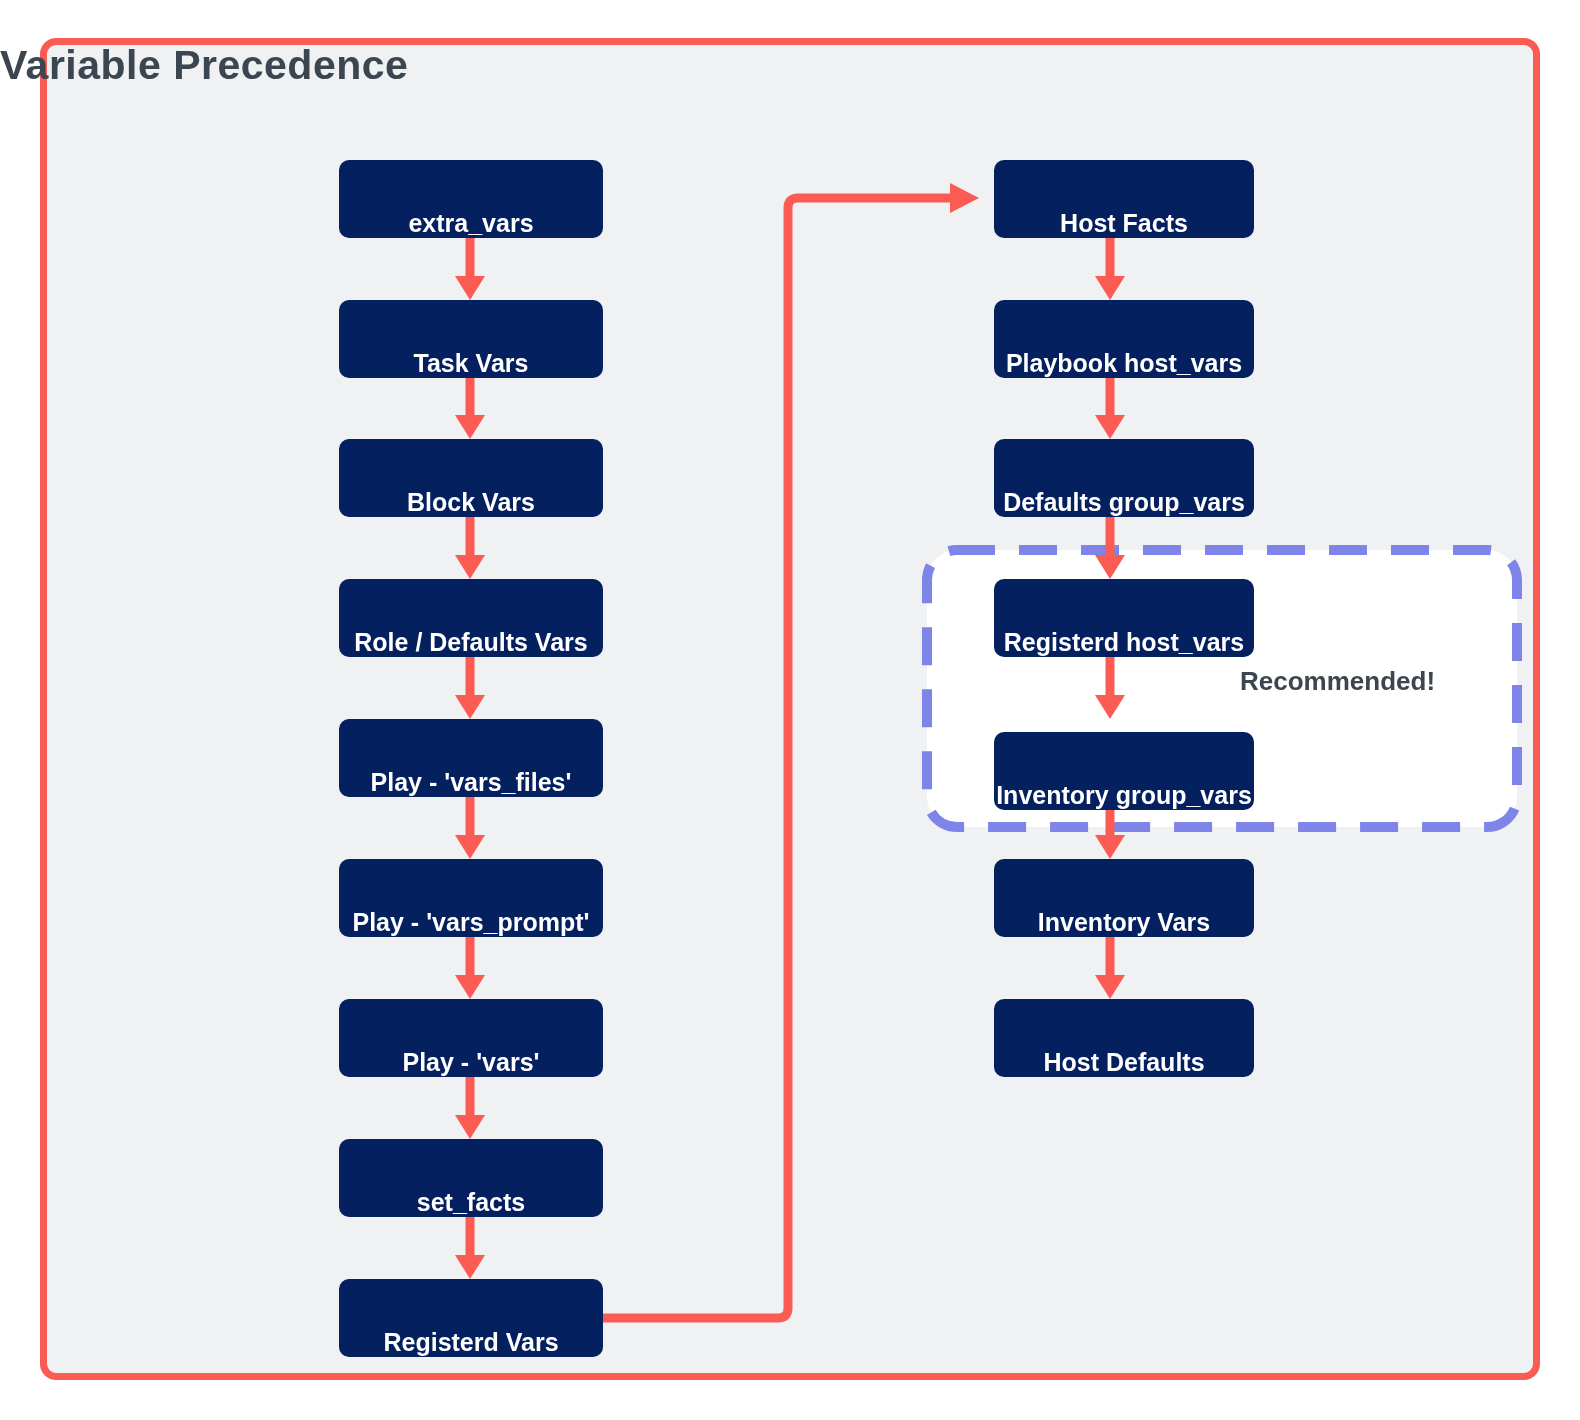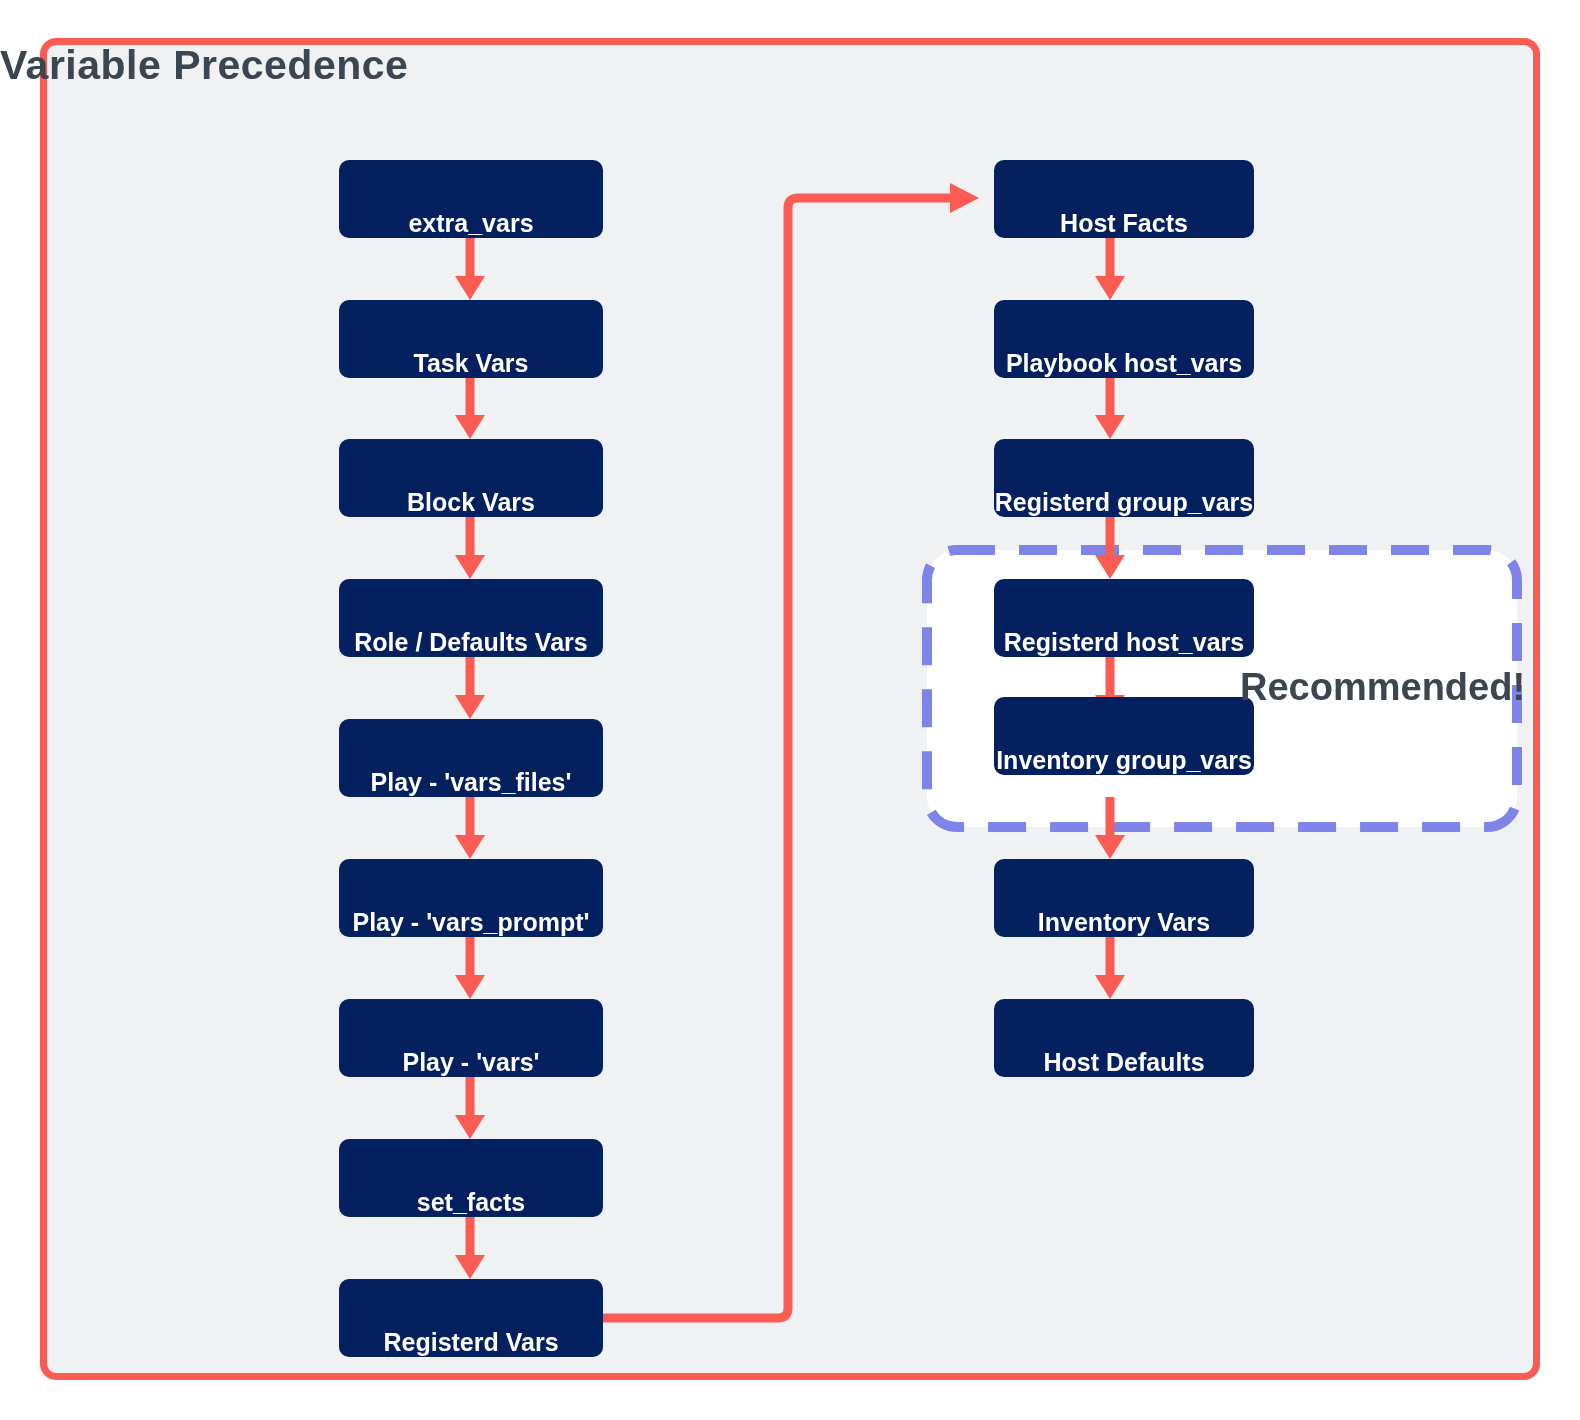--- a/index.html
+++ b/index.html
@@ -32,25 +32,25 @@
   .col-left .node:nth-child(4){top:579px}
   .col-left .node:nth-child(5){top:719px}
   .col-left .node:nth-child(6){top:859px}
   .col-left .node:nth-child(7){top:999px}
   .col-left .node:nth-child(8){top:1139px}
   .col-left .node:nth-child(9){top:1279px}
   .col-right .node:nth-child(1){top:160px}
   .col-right .node:nth-child(2){top:300px}
   .col-right .node:nth-child(3){top:439px}
   .col-right .node:nth-child(4){top:579px}
-  .col-right .node:nth-child(5){top:697px}
+  .col-right .node:nth-child(5){top:732px}
   .col-right .node:nth-child(6){top:859px}
   .col-right .node:nth-child(7){top:999px}
   .recommended{
-    position:absolute;left:1240px;top:666px;font-size:38px;font-weight:bold;
+    position:absolute;left:1240px;top:666px;font-size:26px;font-weight:bold;
     color:var(--dark,#3c4650);z-index:3;white-space:nowrap;
   }
 </style>
 </head>
 <body>
 
 <div class="panel"></div>
 
 <div class="diagram-title">Variable Precedence</div>
 
@@ -153,21 +153,21 @@
 </div>
 
 <div class="col-right">
   <div class="node">
       <span class="label">Host Facts</span>
     </div>
   <div class="node">
       <span class="label">Playbook host_vars</span>
     </div>
   <div class="node">
-      <span class="label">Registerd group_vars</span>
+      <span class="label">Defaults group_vars</span>
     </div>
   <div class="node">
       <span class="label">Registerd host_vars</span>
     </div>
   <div class="node">
       <span class="label">Inventory group_vars</span>
     </div>
   <div class="node">
       <span class="label">Inventory Vars</span>
     </div>

